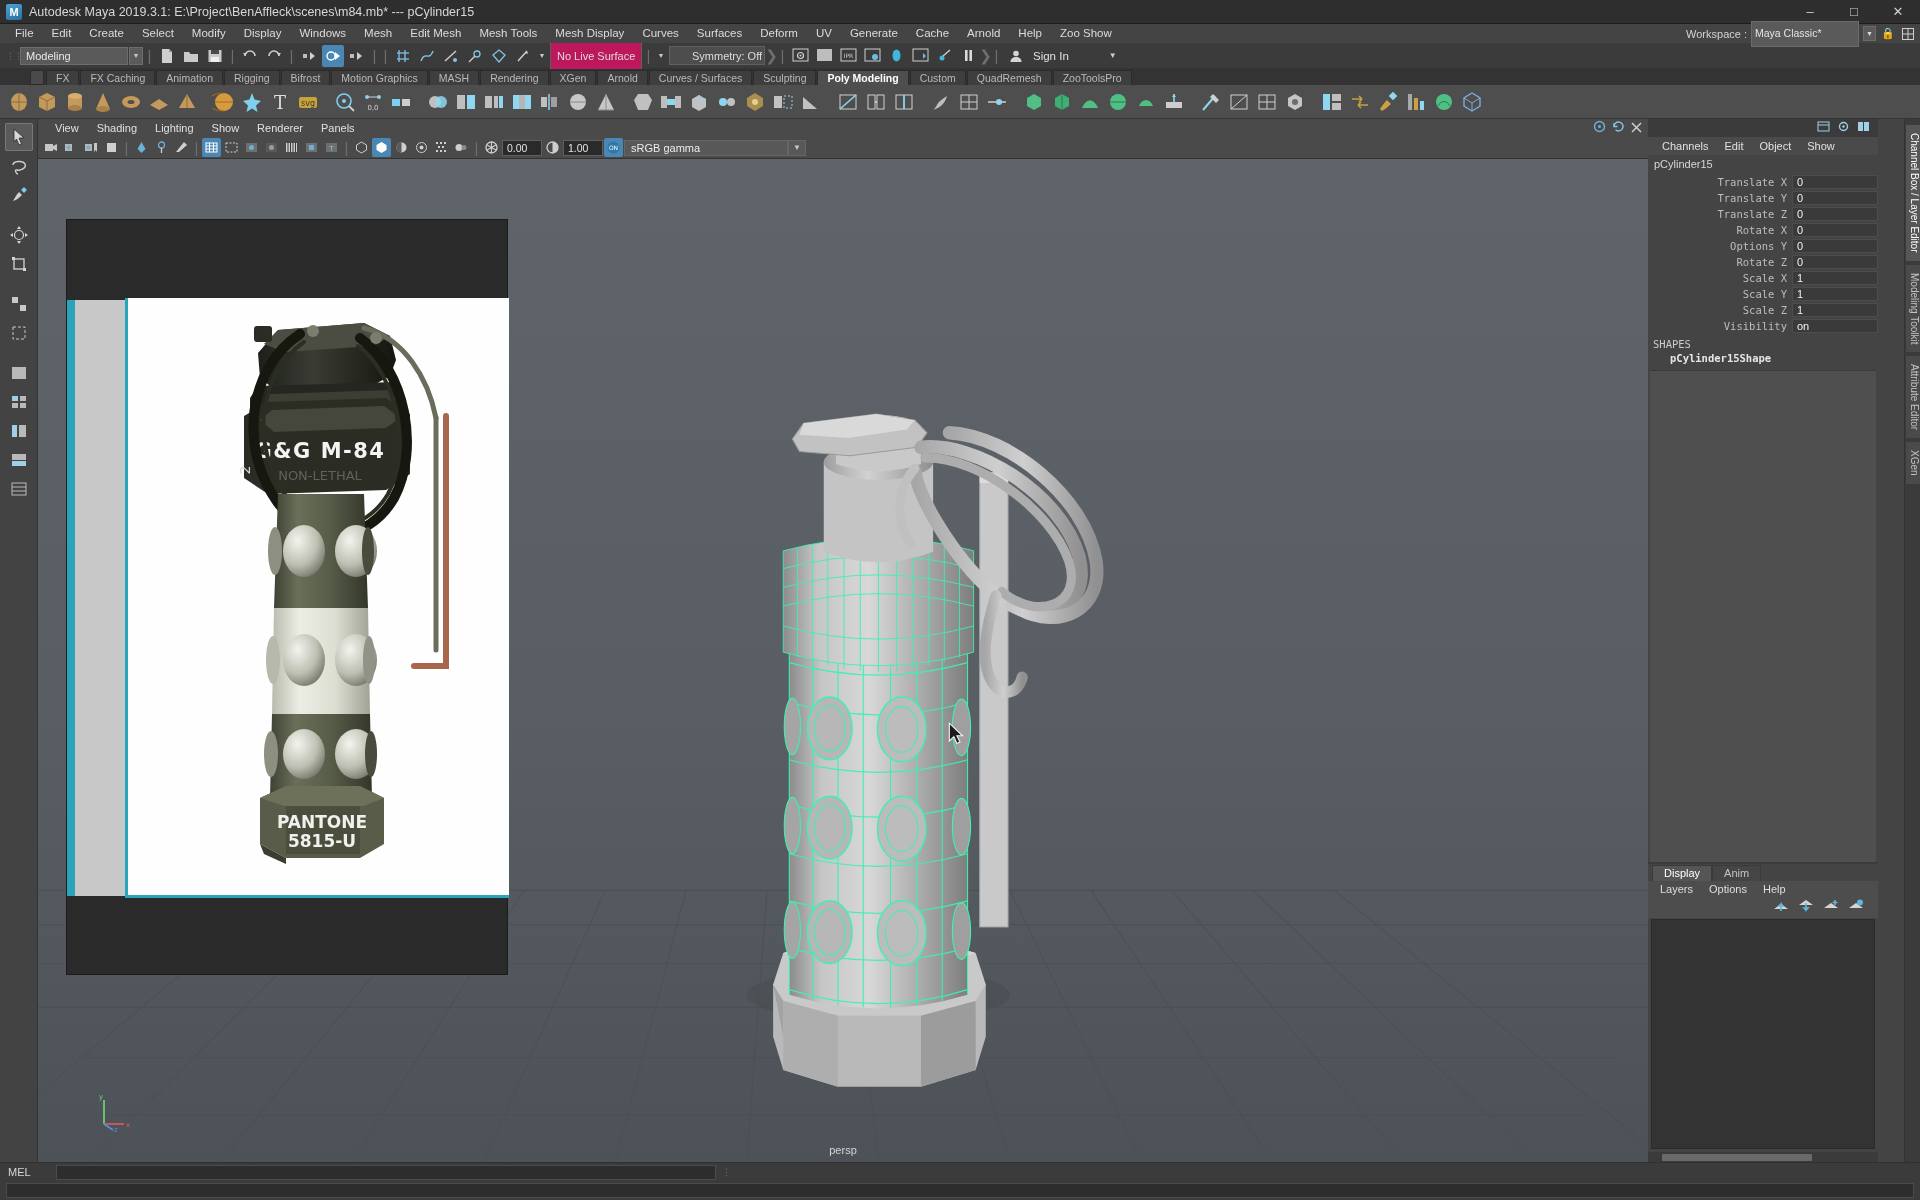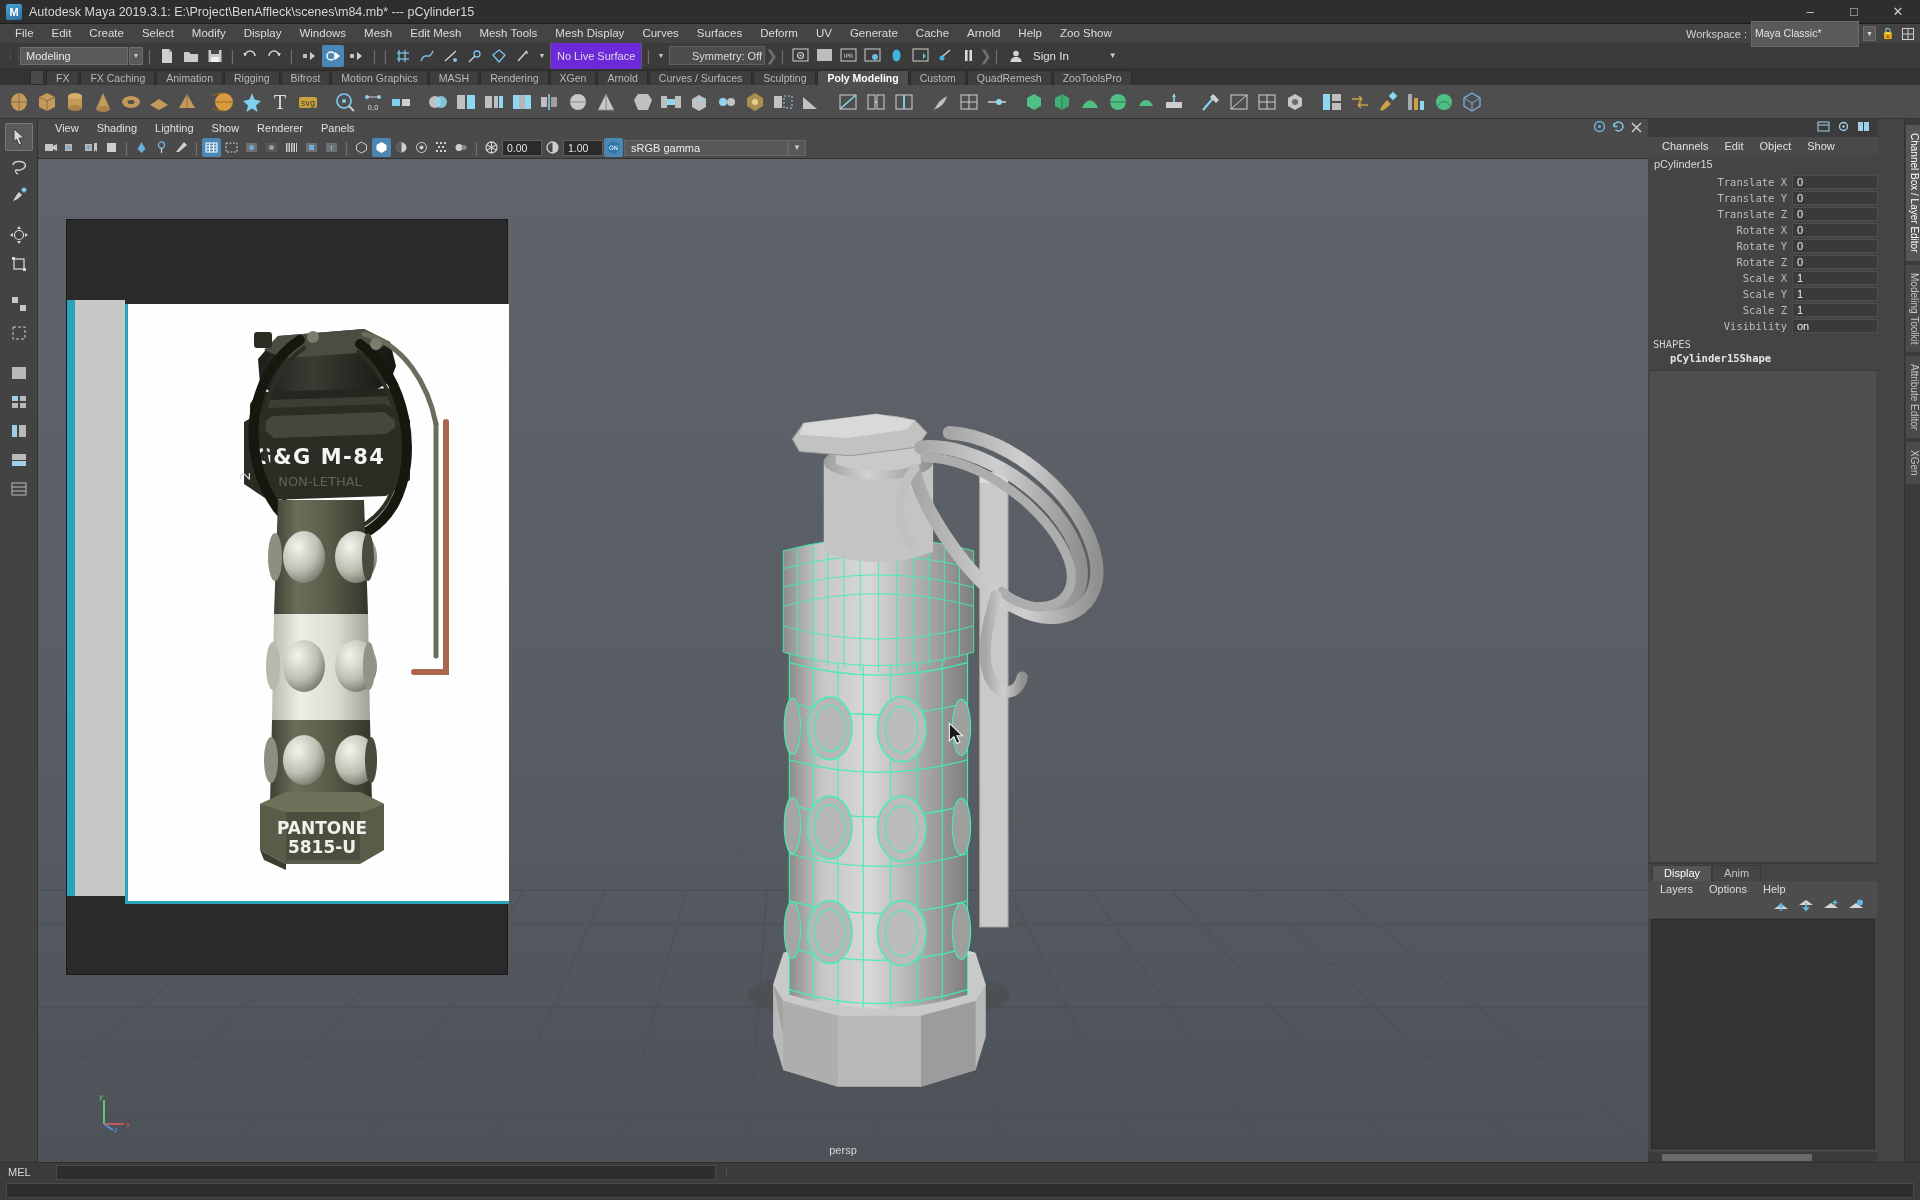--- a/index.html
+++ b/index.html
@@ -36,21 +36,21 @@
      flex:0 0 26px; padding-left:4px; gap:2px; border-bottom:1px solid #333; }
   .mode-select { width:108px; height:18px; background:#5a5a5a; border:1px solid #6d6d6d;
      font-size:11px; color:#e8e8e8; display:flex; align-items:center; padding-left:5px; }
   .mode-arrow { width:14px; height:18px; background:#5a5a5a; border:1px solid #6d6d6d;
      margin-left:-1px; display:flex; align-items:center; justify-content:center; font-size:7px; }
   .sep { width:9px; height:24px; display:flex; align-items:center; justify-content:center; color:#6e6e6e; font-size:15px;}
   .sbtn { width:22px; height:22px; display:flex; align-items:center; justify-content:center;
      border-radius:2px; }
   .sbtn.active { background:#4a87b5; }
   .sbtn svg { display:block; }
-  .livesurf { width:92px; height:34px; background:#6d28d9; border:1px solid #606060;
+  .livesurf { width:92px; height:34px; background:#be185d; border:1px solid #606060;
      font-size:11px; color:#dcdcdc; display:flex; align-items:center; padding-left:6px; }
   .symbox { width:96px; height:19px; background:#4d4d4d; border:1px solid #606060;
      font-size:11px; color:#dcdcdc; display:flex; align-items:center; padding-left:22px; }
   .tinyarrow { width:12px; height:19px; display:flex; align-items:center; justify-content:center;
      font-size:7px; color:#c8c8c8; }
   .signin { display:flex; align-items:center; gap:10px; margin-left:6px; }
   .signin-txt { font-size:11.5px; color:#e0e0e0; }
 
   
   .shelftabs { height:16px; background:#333333; display:flex; align-items:flex-end;
@@ -1159,21 +1159,21 @@
           </g>
 
           <g transform="translate(900,540)">
             <path d="M0 0 L0 17 L4.5 13 L7.5 19.5 L10.5 18 L7.5 12 L13 12 Z" fill="#1c1c1c" stroke="#f2f2f2" stroke-width="1.1"></path>
           </g>
         </svg>
 
         <div style="position:absolute;left:28px;top:60px;width:442px;height:756px;background:#2a2a2a;border:1px solid #1b1b1b;">
           <div style="position:absolute;left:0;top:80px;width:8px;height:596px;background:#29a4bb;"></div>
           <div style="position:absolute;left:8px;top:80px;width:50px;height:596px;background:#c8c8c8;"></div>
-          <div style="position:absolute;left:58px;top:84px;width:384px;height:600px;background:#fdfdfd;border-left:3px solid #29a4bb;border-bottom:3px solid #29a4bb;overflow:hidden;">
+          <div style="position:absolute;left:58px;top:78px;width:384px;height:600px;background:#fdfdfd;border-left:3px solid #29a4bb;border-bottom:3px solid #29a4bb;overflow:hidden;">
             <svg width="384" height="600" viewBox="0 0 384 600">
               <defs>
                 <linearGradient id="bodyDark" x1="0" y1="0" x2="1" y2="0">
                   <stop offset="0%" stop-color="#3e4234"></stop>
                   <stop offset="25%" stop-color="#6a6f59"></stop>
                   <stop offset="60%" stop-color="#575c48"></stop>
                   <stop offset="100%" stop-color="#33362a"></stop>
                 </linearGradient>
                 <linearGradient id="bodyLight" x1="0" y1="0" x2="1" y2="0">
                   <stop offset="0%" stop-color="#b9bbad"></stop>
@@ -1309,21 +1309,21 @@
             </div>
           <div class="cb-row">
             <span class="cb-label">Translate Z</span>
             <span class="cb-val">0</span>
             </div>
           <div class="cb-row">
             <span class="cb-label">Rotate X</span>
             <span class="cb-val">0</span>
             </div>
           <div class="cb-row">
-            <span class="cb-label">Rotate Y</span>
+            <span class="cb-label">Options Y</span>
             <span class="cb-val">0</span>
             </div>
           <div class="cb-row">
             <span class="cb-label">Rotate Z</span>
             <span class="cb-val">0</span>
             </div>
           <div class="cb-row">
             <span class="cb-label">Scale X</span>
             <span class="cb-val">1</span>
             </div>

